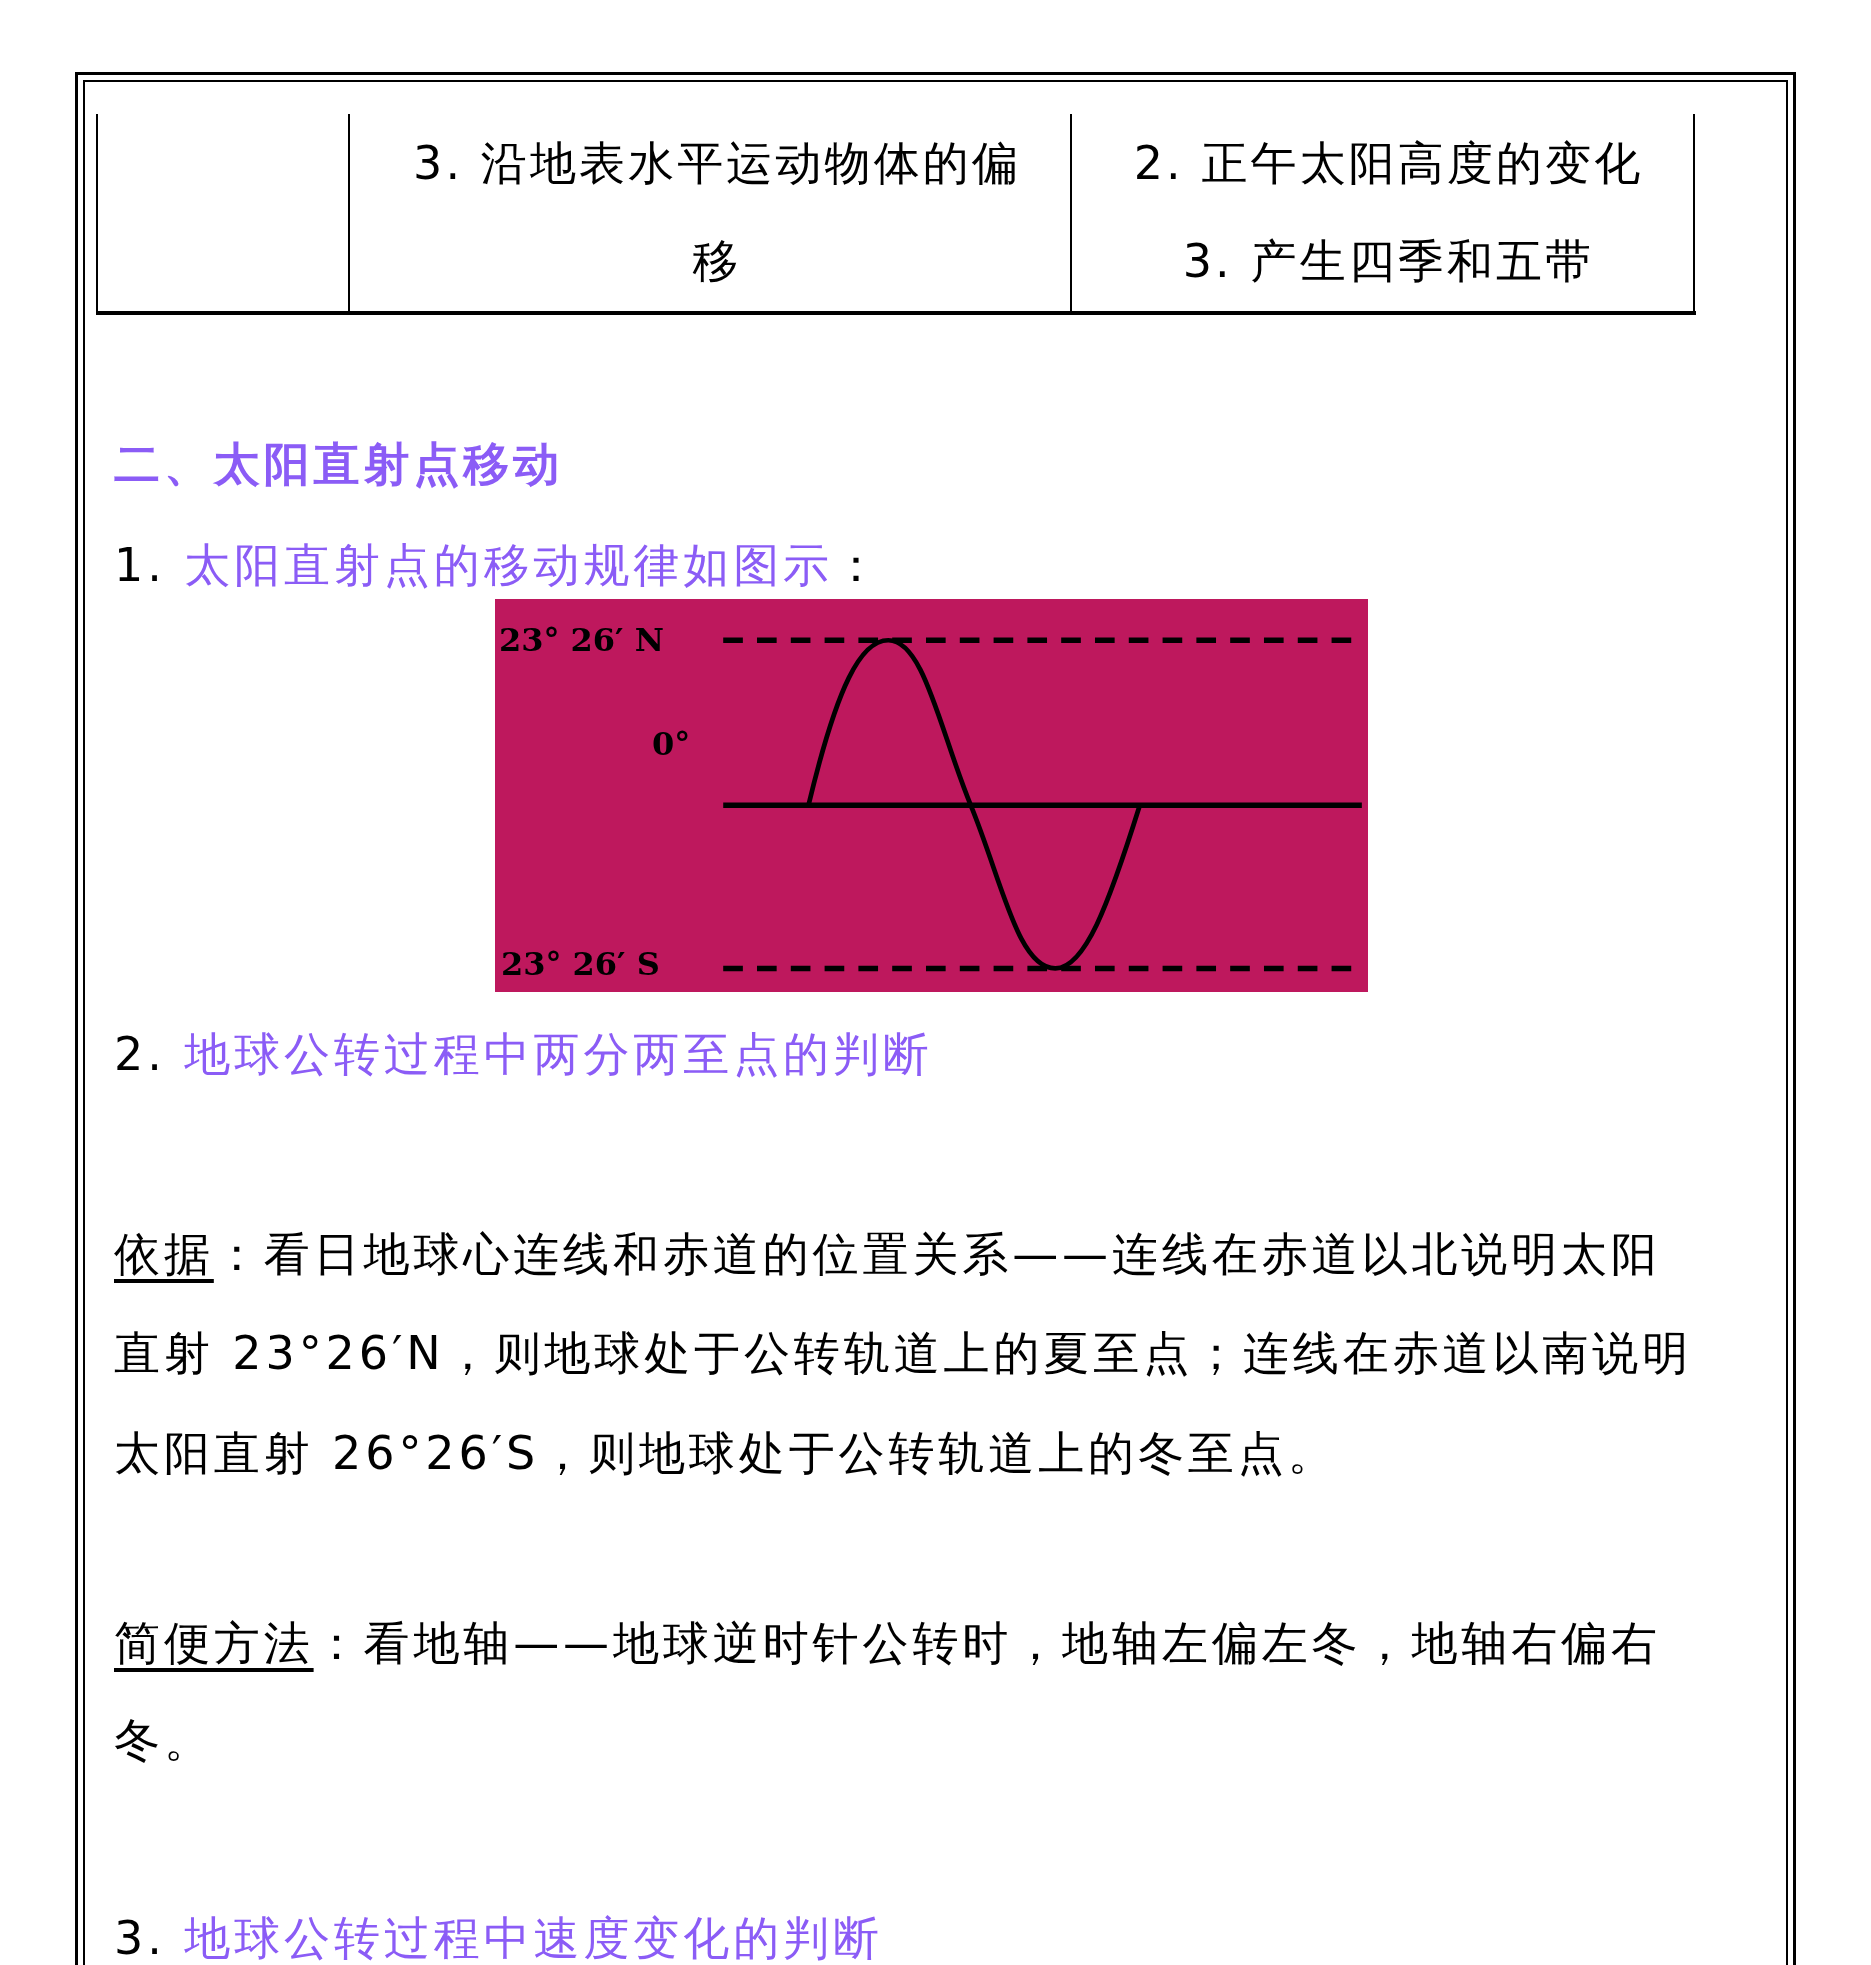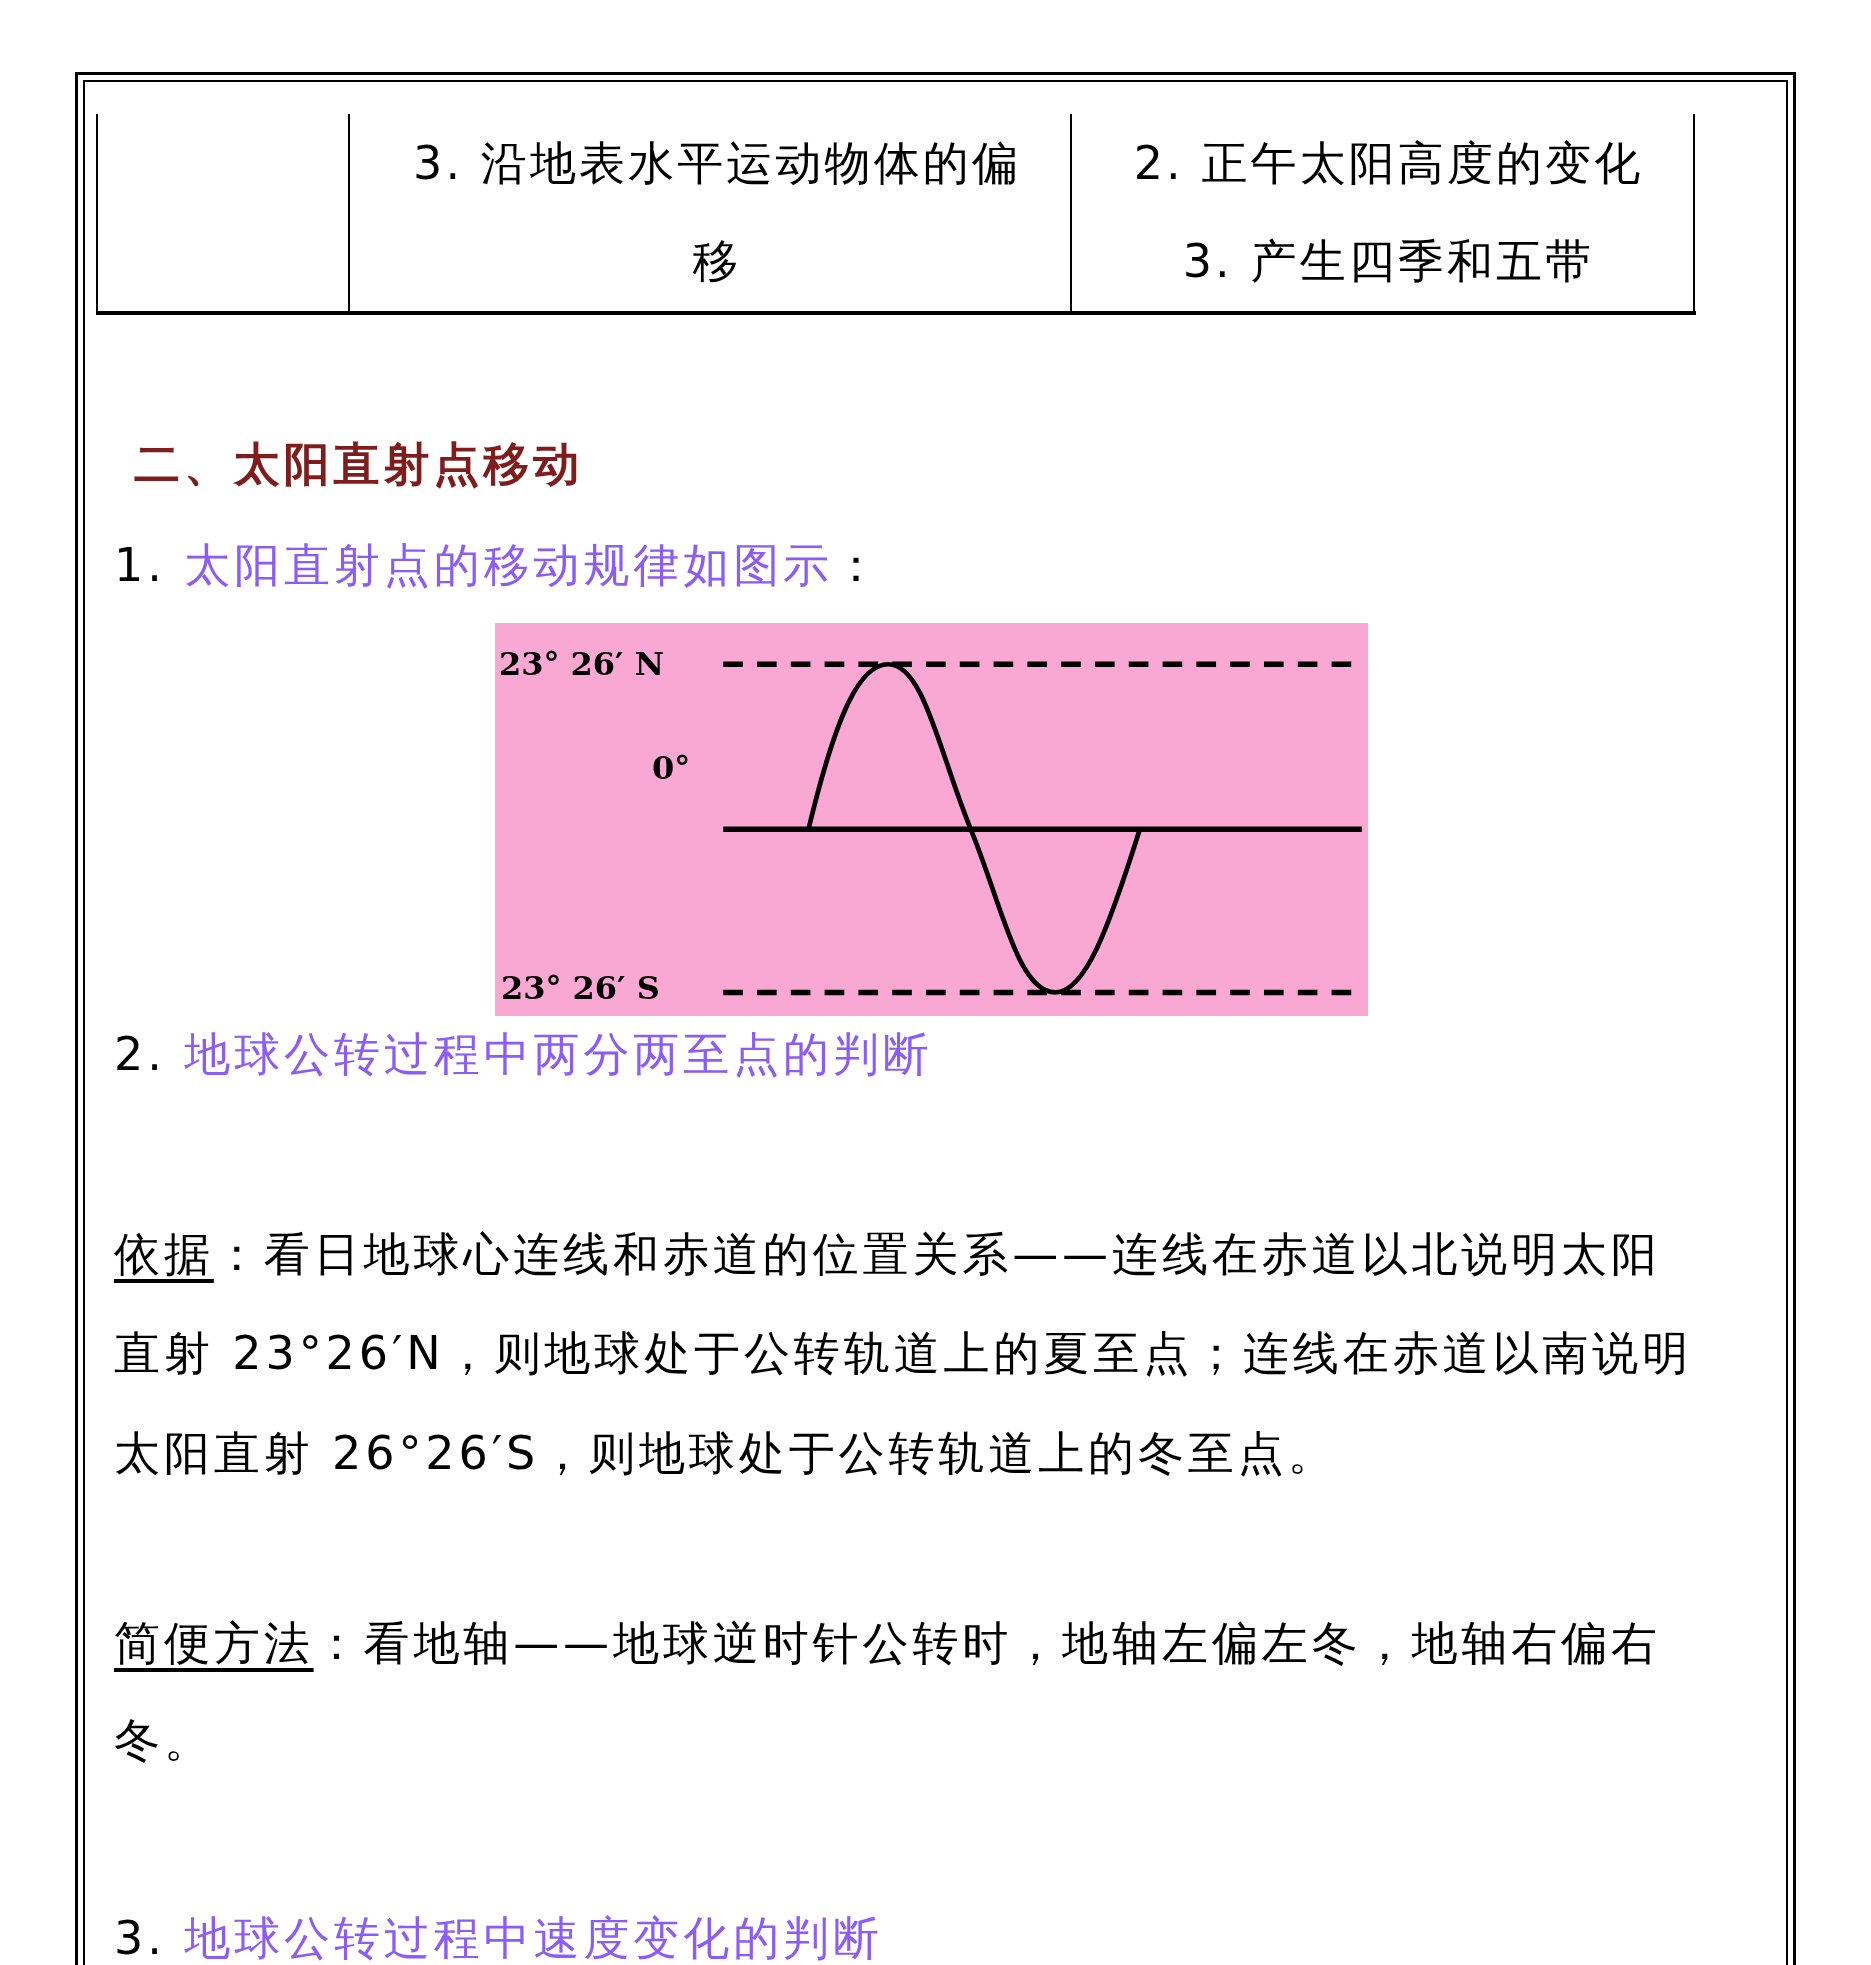--- a/index.html
+++ b/index.html
@@ -8,24 +8,24 @@
   .frame-outer { position: absolute; left: 75px; top: 72px; width: 1721px; height: 2346px;
                  border: 3.1px solid #000; box-sizing: border-box; }
   .frame-inner { position: absolute; left: 83px; top: 80px; width: 1705px; height: 2331px;
                  border: 2.4px solid #000; box-sizing: border-box; }
   .tbl { position: absolute; left: 96px; top: 114px; width: 1600px; height: 201px; }
   .tbl .vline { position: absolute; top: 0; bottom: 0; width: 2.4px; background: #000; }
   .tbl .hline { position: absolute; left: 0; right: 0; bottom: 0; height: 3.9px; background: #000; }
   .cell { position: absolute; top: 0; bottom: 0; font-size: 46px; line-height: 98px; padding-top: 0; }
   .cell .ln { display: block; white-space: nowrap; letter-spacing: 3.1px; text-align: center; }
   .txt { position: absolute; left: 114px; white-space: nowrap; font-size: 46px; letter-spacing: 3.9px; }
-  .red { color: #7f1d1d; margin-left: 20px; }
+  .red { color: #8b5cf6; }
   .green { color: #8b5cf6; }
   .ul { text-decoration: underline; text-decoration-thickness: 3.9px; text-underline-offset: 8.6px; }
-  .diagram { position: absolute; left: 495px; top: 623px; width: 873px; height: 393px; background: #f9a8d4; }
+  .diagram { position: absolute; left: 495px; top: 599px; width: 873px; height: 393px; background: #be185d; }
 </style>
 </head>
 <body>
 
 <div class="frame-outer"></div>
 <div class="frame-inner"></div>
 
 <div class="tbl">
   <div class="vline" style="left:0;"></div>
   <div class="vline" style="left:252px;"></div>

